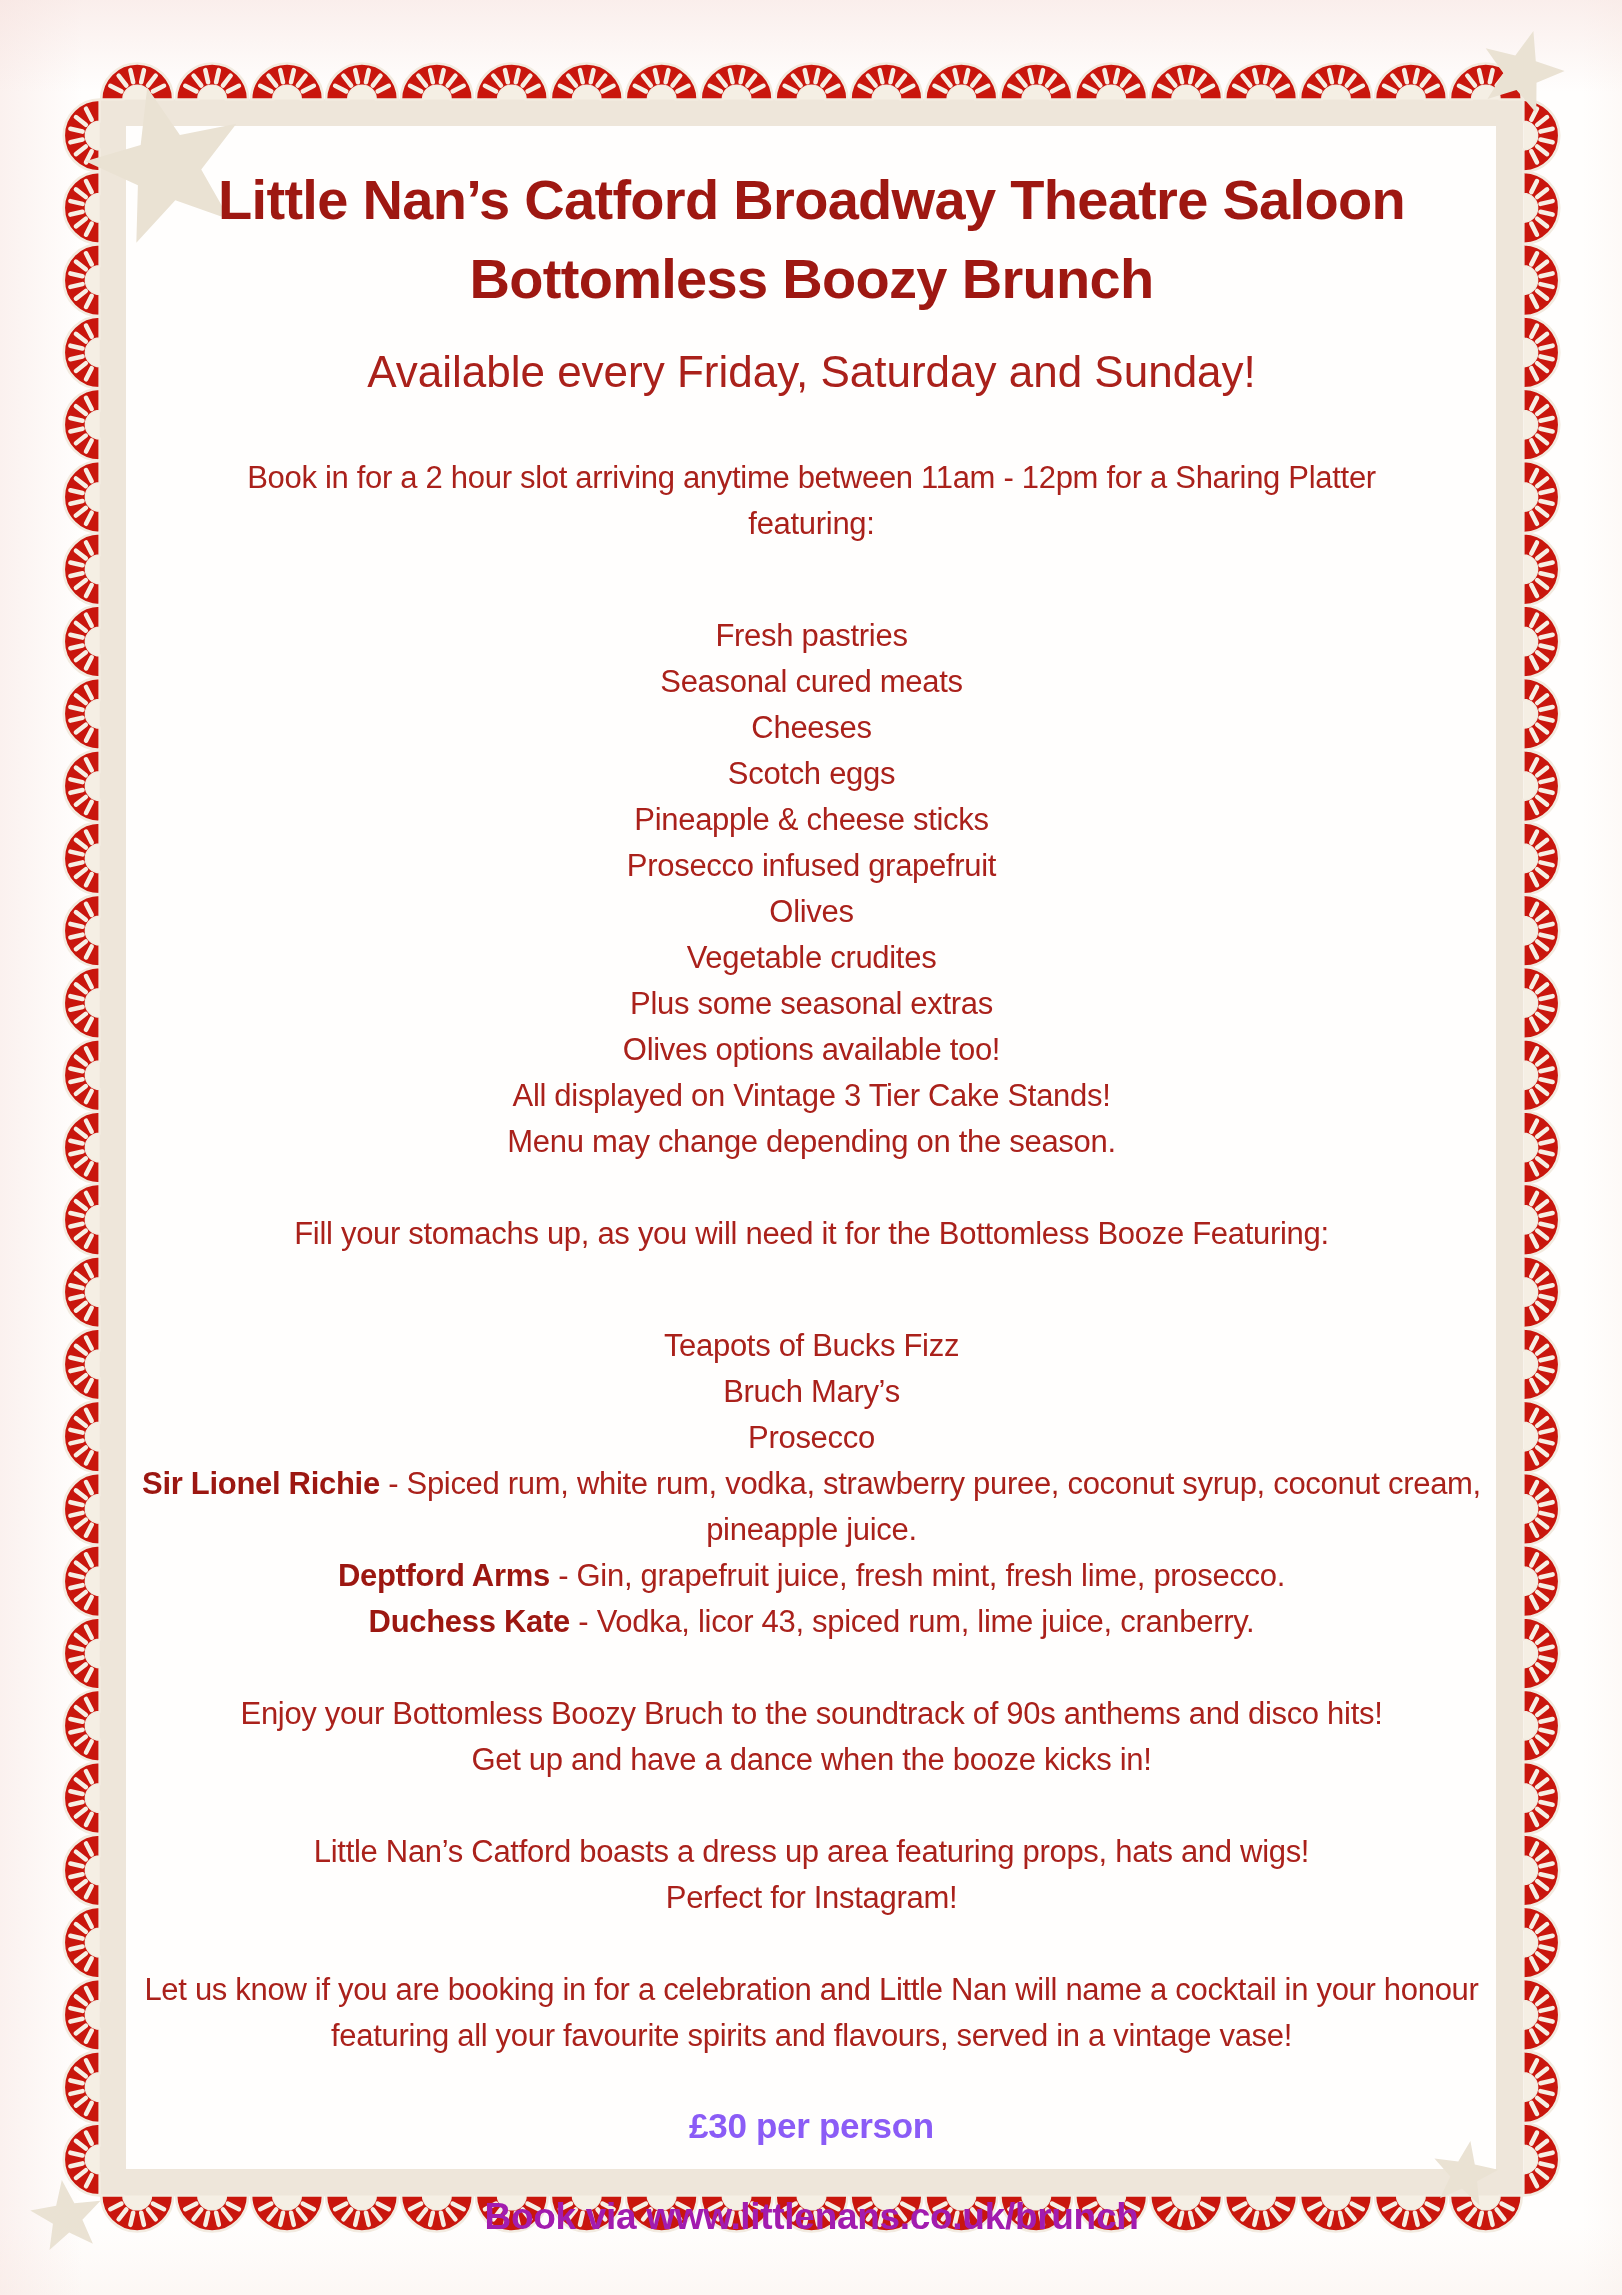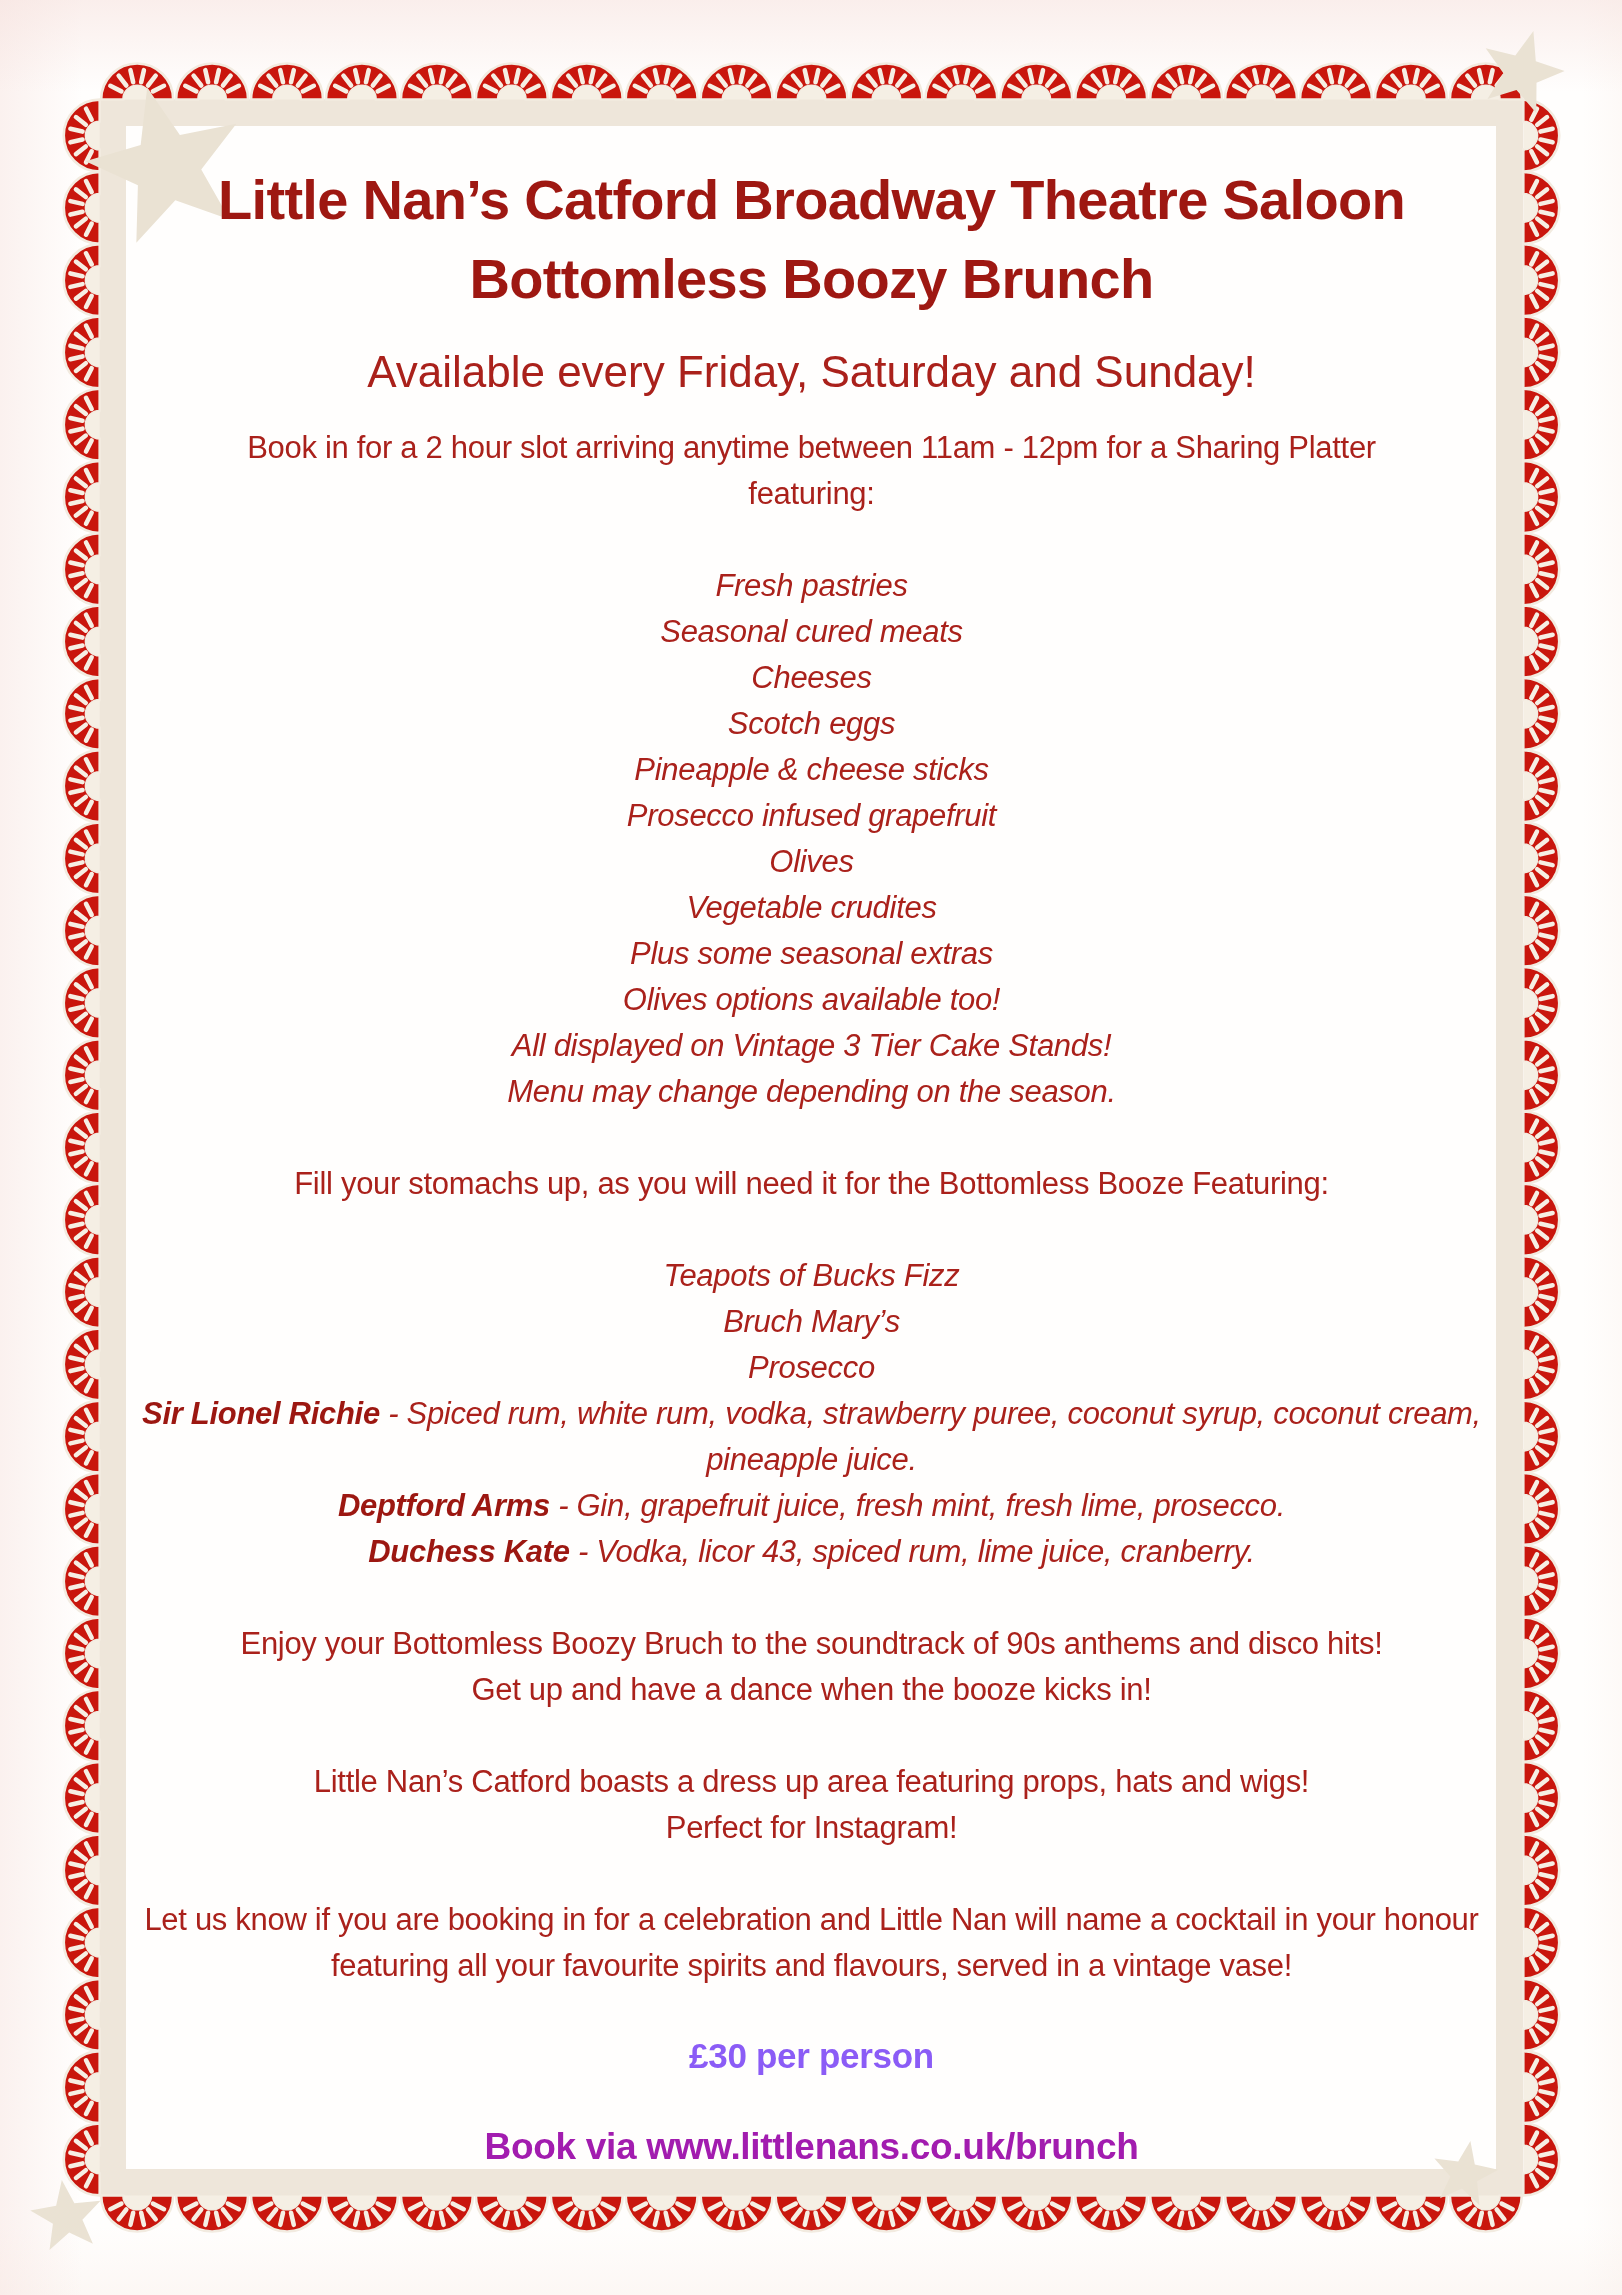--- a/index.html
+++ b/index.html
@@ -29,22 +29,22 @@
   .content{
     position:absolute;left:127px;top:127px;width:1369px;height:2042px;
     text-align:center;color:#aa211b;
   }
   .title{
     margin-top:33px;font-size:56px;line-height:79px;font-weight:700;
     letter-spacing:-0.7px;color:#9e1812;
   }
   .avail{margin-top:30px;font-size:44px;line-height:47px;font-weight:400;}
   .body-line{font-size:31px;line-height:46px;letter-spacing:-0.3px;}
-  .intro{margin-top:30px;}
-  .list{margin-top:46px;font-style:italic;}
+  .intro{margin-top:60px;}
+  .list{margin-top:66px;}
   .gap{margin-top:46px;}
   .bold{font-weight:700;color:#9c1711;}
   .price{margin-top:43px;font-size:35px;line-height:47px;font-weight:700;color:#8b5cf6;letter-spacing:-0.3px;}
   .booking{margin-top:44px;font-size:37px;line-height:47px;font-weight:700;color:#a21caf;letter-spacing:-0.3px;}
 </style>
 </head>
 <body>
 
 <div class="page">
   <div class="wash"></div>

